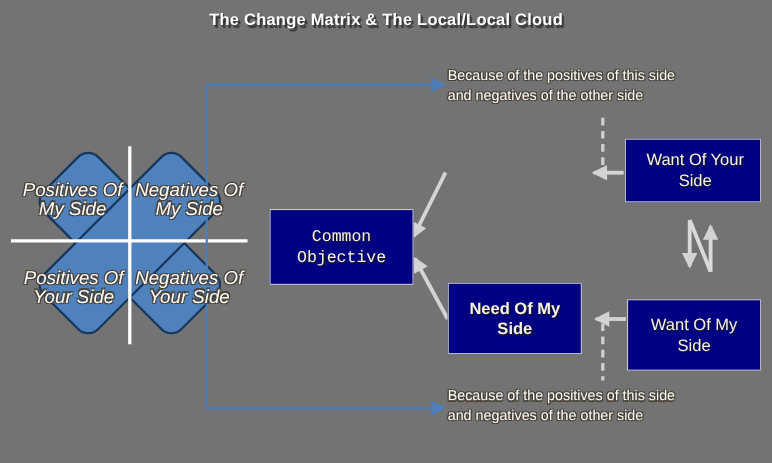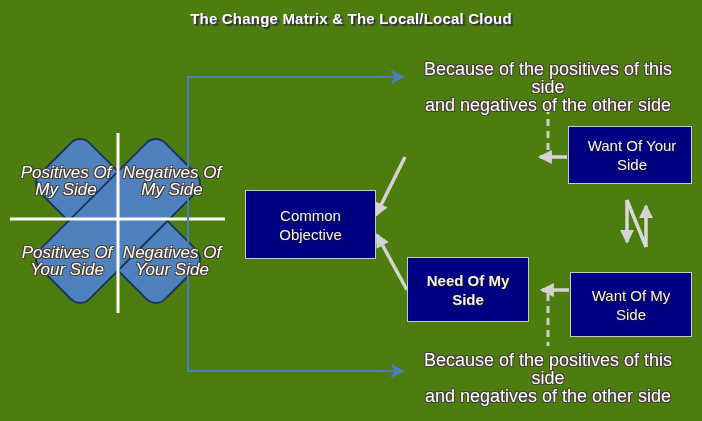--- a/index.html
+++ b/index.html
@@ -1,18 +1,18 @@
 <!DOCTYPE html>
 <html><head>
 <meta charset="utf-8">
 <style>
   html,body{margin:0;padding:0;}
   body{font-family:"Liberation Sans",sans-serif;}
   #stage{
-    position:relative;width:702px;height:421px;background:#4d7c0f;overflow:hidden;
+    position:relative;width:702px;height:421px;background:#737373;overflow:hidden;
   }
   #stage svg{position:absolute;left:0;top:0;}
   .title{
     position:absolute;left:0;top:10px;width:702px;text-align:center;
     color:#fff;font-size:15px;font-weight:bold;letter-spacing:.2px;
     text-shadow:1px 1px 0 #3c3c3c,2px 2px 1px #333;
   }
   .navybox{
     position:absolute;background:#000082;border:1px solid #c9c9c9;
     color:#f7f3e7;font-size:15px;line-height:19px;text-align:center;
@@ -20,22 +20,22 @@
     text-shadow:1px 1px 1px #1a1a1a;
     box-sizing:border-box;padding:0 11px;
   }
   .quad-label{
     position:absolute;width:120px;text-align:center;
     color:#fff;font-size:17px;line-height:17px;
     text-shadow:1px 1px 0 #4a4236,-1px -1px 0 #4a4236,1px -1px 0 #4a4236,-1px 1px 0 #4a4236;
     font-style:italic;
   }
   .annotation{
-    position:absolute;width:282px;text-align:center;
-    color:#fff;font-size:18px;line-height:18px;
+    position:absolute;width:282px;text-align:left;
+    color:#fff;font-size:13px;line-height:18px;
     text-shadow:1px 1px 0 #4a4236,-1px -1px 0 #4a4236,1px -1px 0 #4a4236,-1px 1px 0 #4a4236;
   }
   .line1,.line2{display:block;}
 </style>
 </head>
 <body>
 
 <div id="stage">
 
   <svg width="702" height="421" viewBox="0 0 702 421">
@@ -83,21 +83,21 @@
   </div>
   <div class="quad-label" style="left:7px;top:244px;">
     <span class="line1">Positives Of</span>
     <span class="line2">Your Side</span>
   </div>
   <div class="quad-label" style="left:112px;top:244px;">
     <span class="line1">Negatives Of</span>
     <span class="line2">Your Side</span>
   </div>
 
-  <div class="navybox" style="left:245px;top:190px;width:131px;height:69px;">Common Objective</div>
+  <div class="navybox" style="left:245px;top:190px;width:131px;height:69px;font-family:Liberation Mono, monospace;">Common Objective</div>
   <div class="navybox" style="left:568px;top:126px;width:124px;height:58px;padding-left:15px;">Want Of Your Side</div>
   <div class="navybox" style="left:407px;top:257px;width:122px;height:65px;font-weight:bold;">Need Of My Side</div>
   <div class="navybox" style="left:570px;top:272px;width:122px;height:65px;">Want Of My Side</div>
 
   <div class="annotation" style="left:407px;top:60px;">
     <span class="line1">Because of the positives of this side</span>
     <span class="line2">and negatives of the other side</span>
   </div>
   <div class="annotation" style="left:407px;top:351px;">
     <span class="line1">Because of the positives of this side</span>

